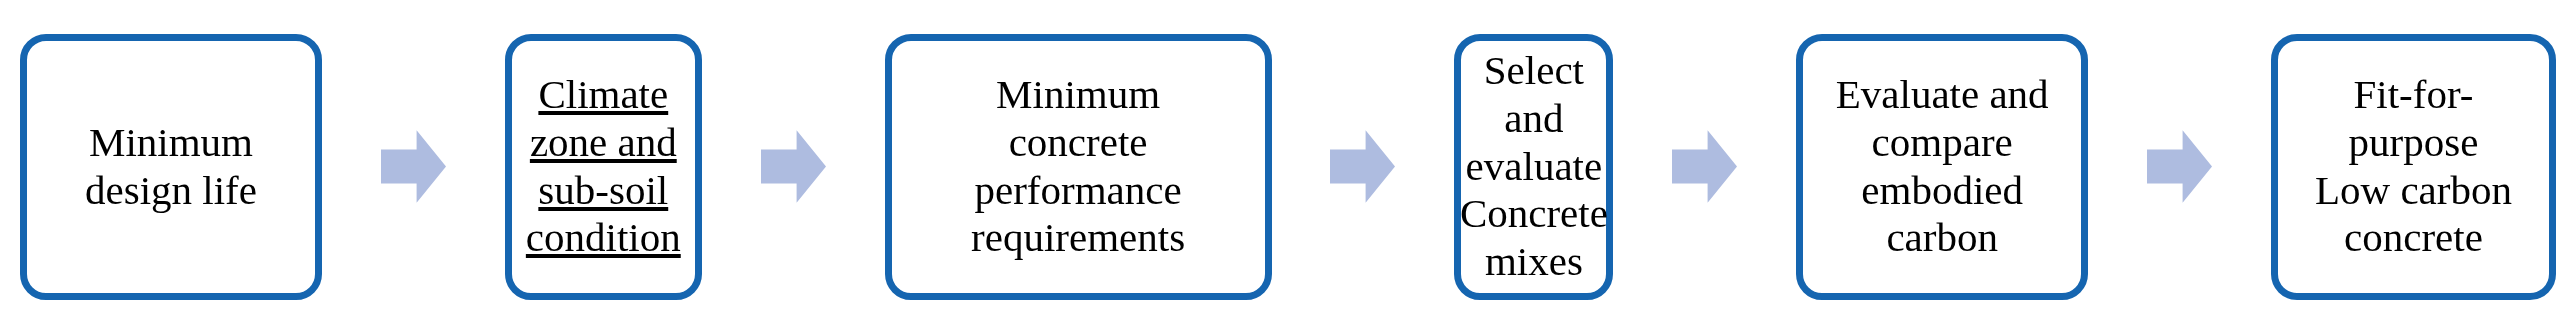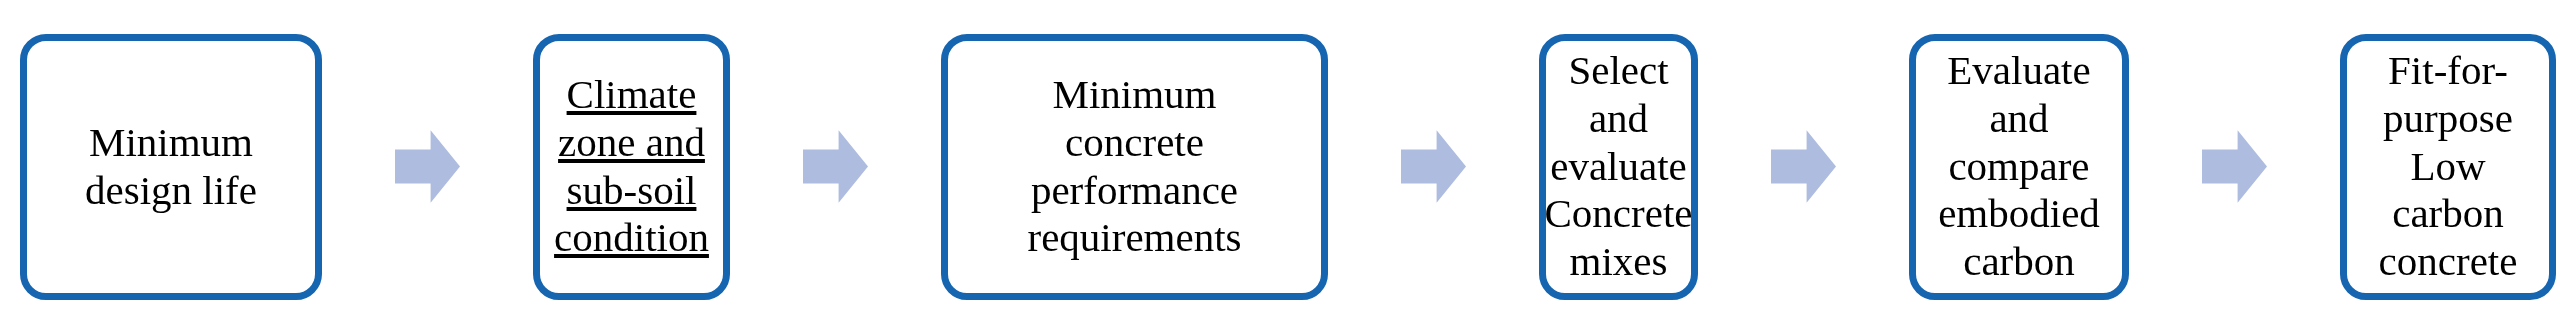--- a/index.html
+++ b/index.html
@@ -57,22 +57,22 @@
   .arrow-icon {
     display: block;
     width: 65px;
     height: 73px;
   }
   
   .w1 { width: 302px; }
   .w2 { width: 197px; text-decoration: underline; }
   .w3 { width: 387px; }
   .w4 { width: 159px; }
-  .w5 { width: 220px; }
-  .w6 { width: 216px; }
+  .w5 { width: 292px; }
+  .w6 { width: 285px; }
 </style>
 </head>
 <body>
 
 <div id="canvas">
   <div class="flow-row">
 
     <div class="step-box w1">
       <span class="step-label">Minimum
 design life</span>

